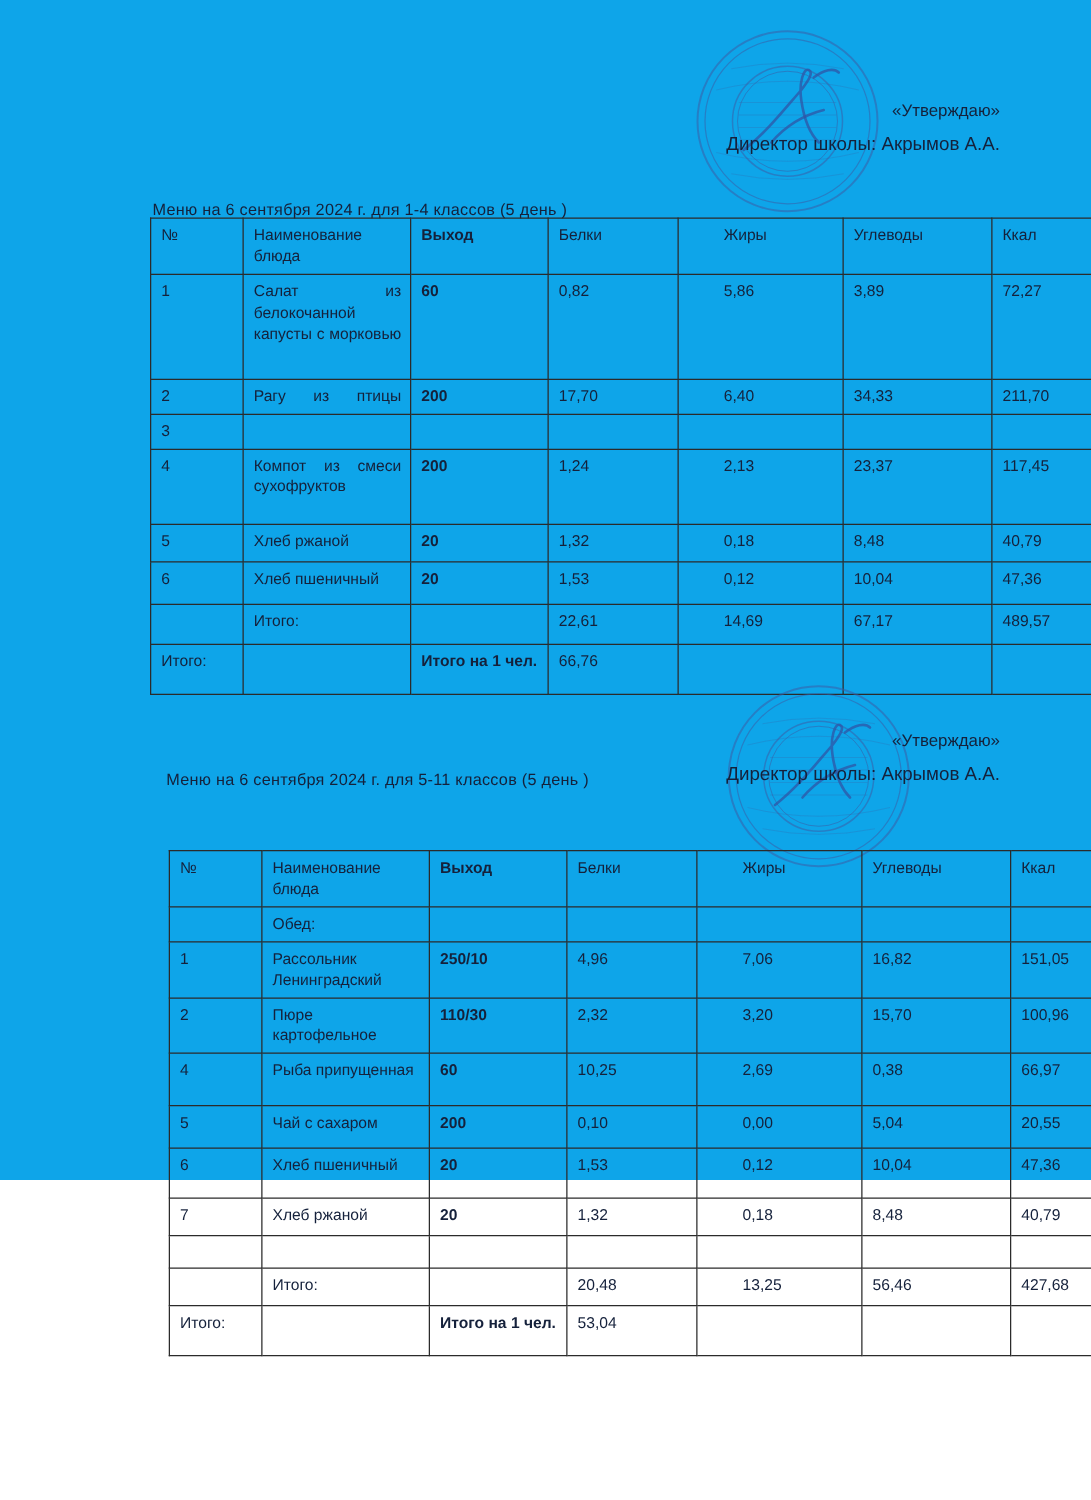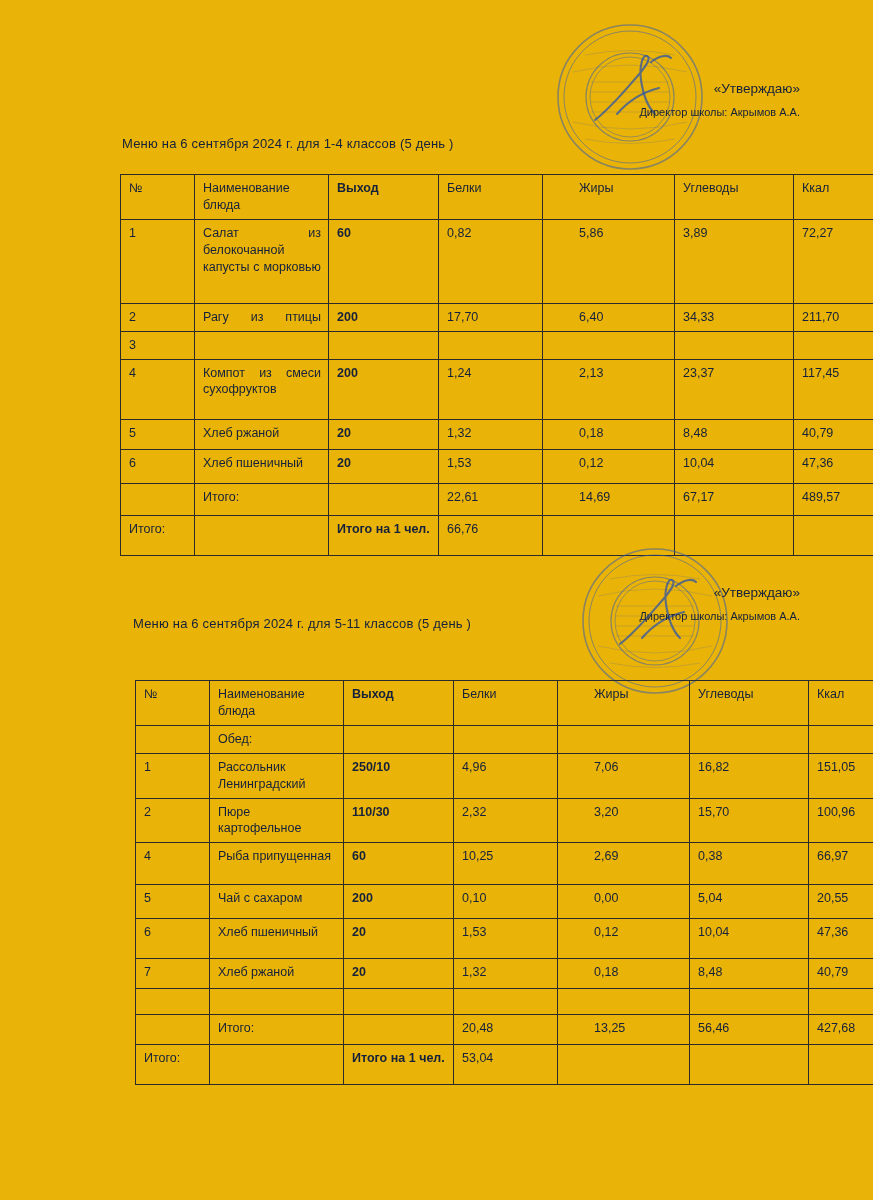--- a/index.html
+++ b/index.html
@@ -11,34 +11,34 @@
     width: 873px;
     height: 1200px;
     position: relative;
     font-family: "Liberation Sans", sans-serif;
     color: #1a1a2e;
     overflow: hidden;
   }
   .page {
     position: relative;
     width: 873px;
-    height: 1200px;
-    background: #eab308;
+    height: 944px;
+    background: #0ea5e9;
   }
 
   
   .approval {
     position: absolute;
     text-align: right;
     font-size: 13px;
     line-height: 1.9;
     color: #15213b;
   }
   .approval .line1 { font-size: 13.5px; }
-  .approval .line2 { font-size: 11px; }
+  .approval .line2 { font-size: 15px; }
 
   
   .stamp {
     position: absolute;
     width: 150px;
     height: 150px;
     pointer-events: none;
   }
   .stamp svg { display: block; }
 
@@ -101,21 +101,21 @@
         <path d="M96 40 C 104 34, 112 32, 116 36"></path>
       </g>
     </svg>
   </div>
 
   <div class="approval" style="left:420px; top:76px; width:380px;">
     <div class="line1">«Утверждаю»</div>
     <div class="line2">Директор школы: Акрымов А.А.</div>
   </div>
 
-  <div class="caption" style="left:122px; top:136px;">Меню   на   6  сентября    2024 г. для 1-4 классов (5 день )</div>
+  <div class="caption" style="left:122px; top:160px;">Меню   на   6  сентября    2024 г. для 1-4 классов (5 день )</div>
 
   <table class="menu" id="tbl1" style="left:120px; top:174px; width:680px;">
     <tbody>
         <tr style="height: 44px;">
           <td class="num">№</td>
           <td class="name">Наименование блюда</td>
           <td class="vyhod">Выход</td>
           <td class="belki">Белки</td>
           <td class="zhiry">Жиры</td>
           <td class="uglevody">Углеводы</td>

